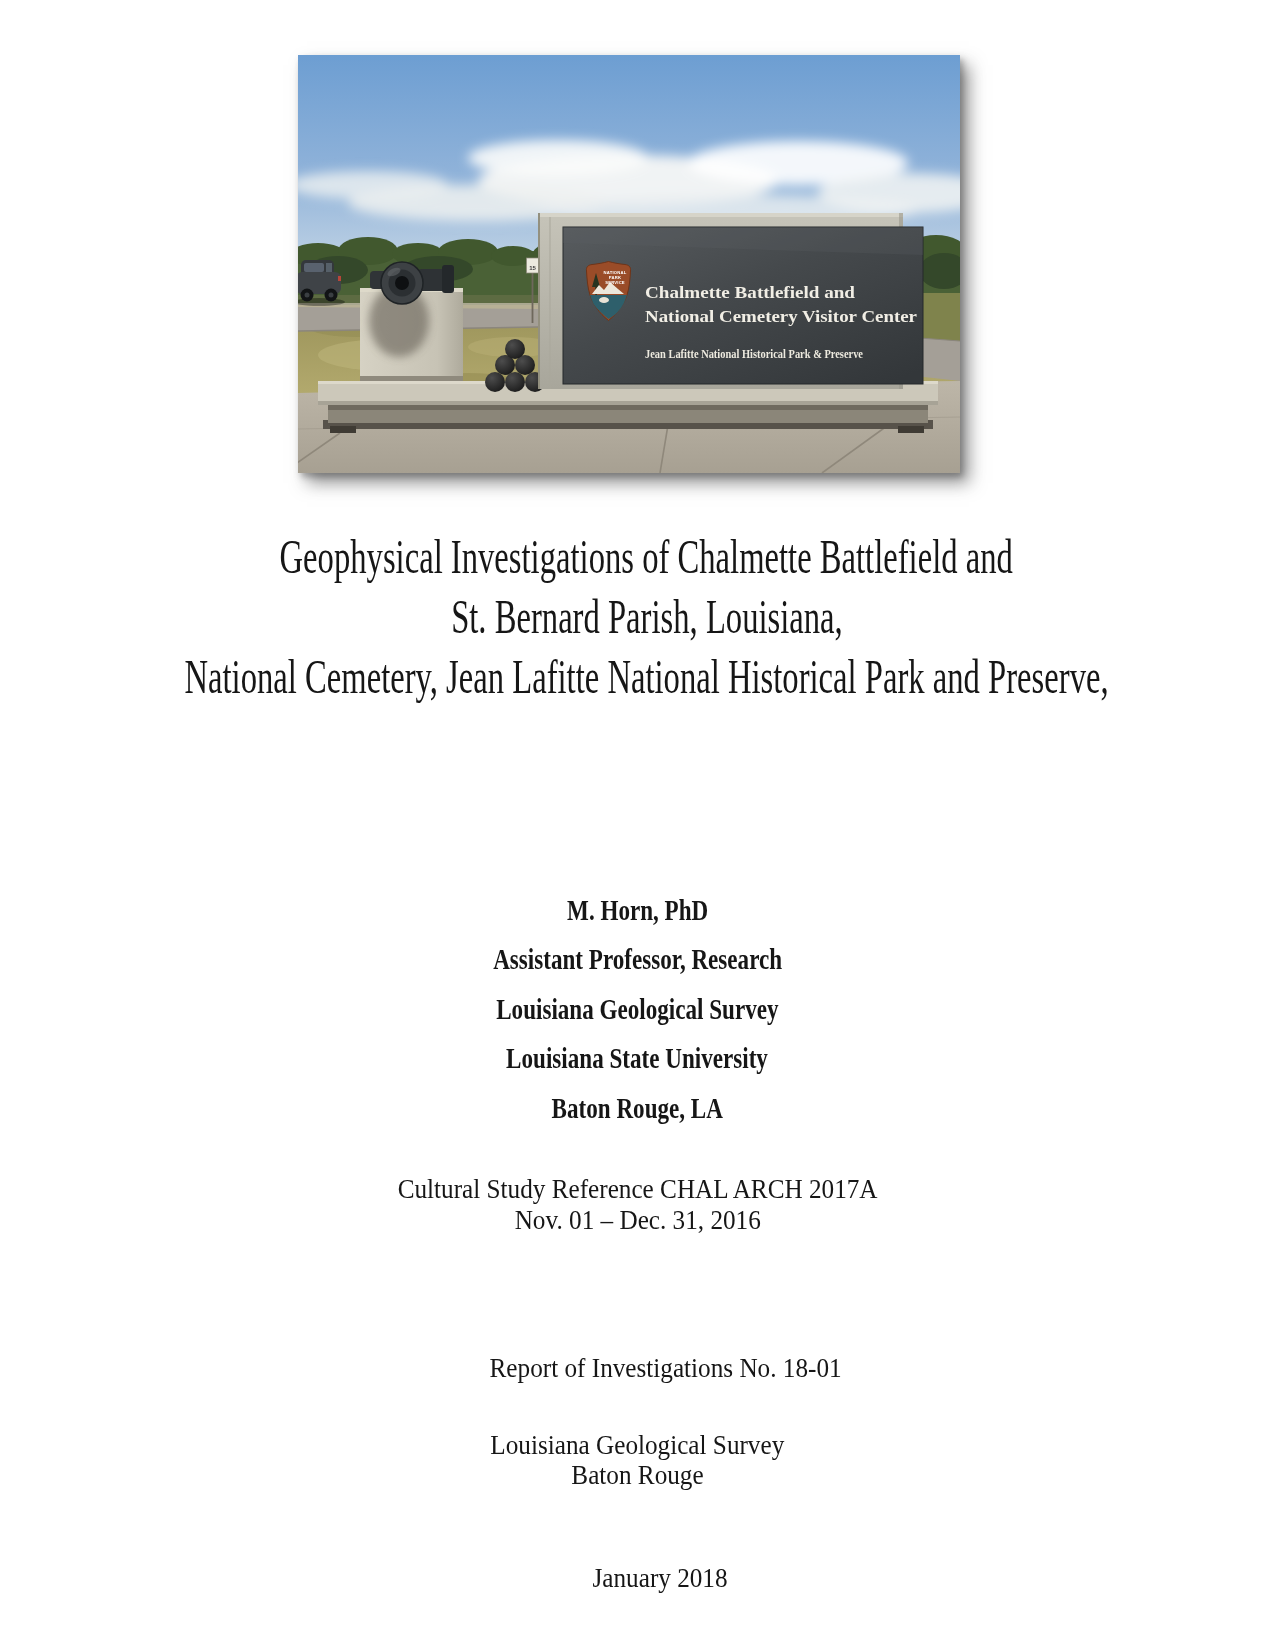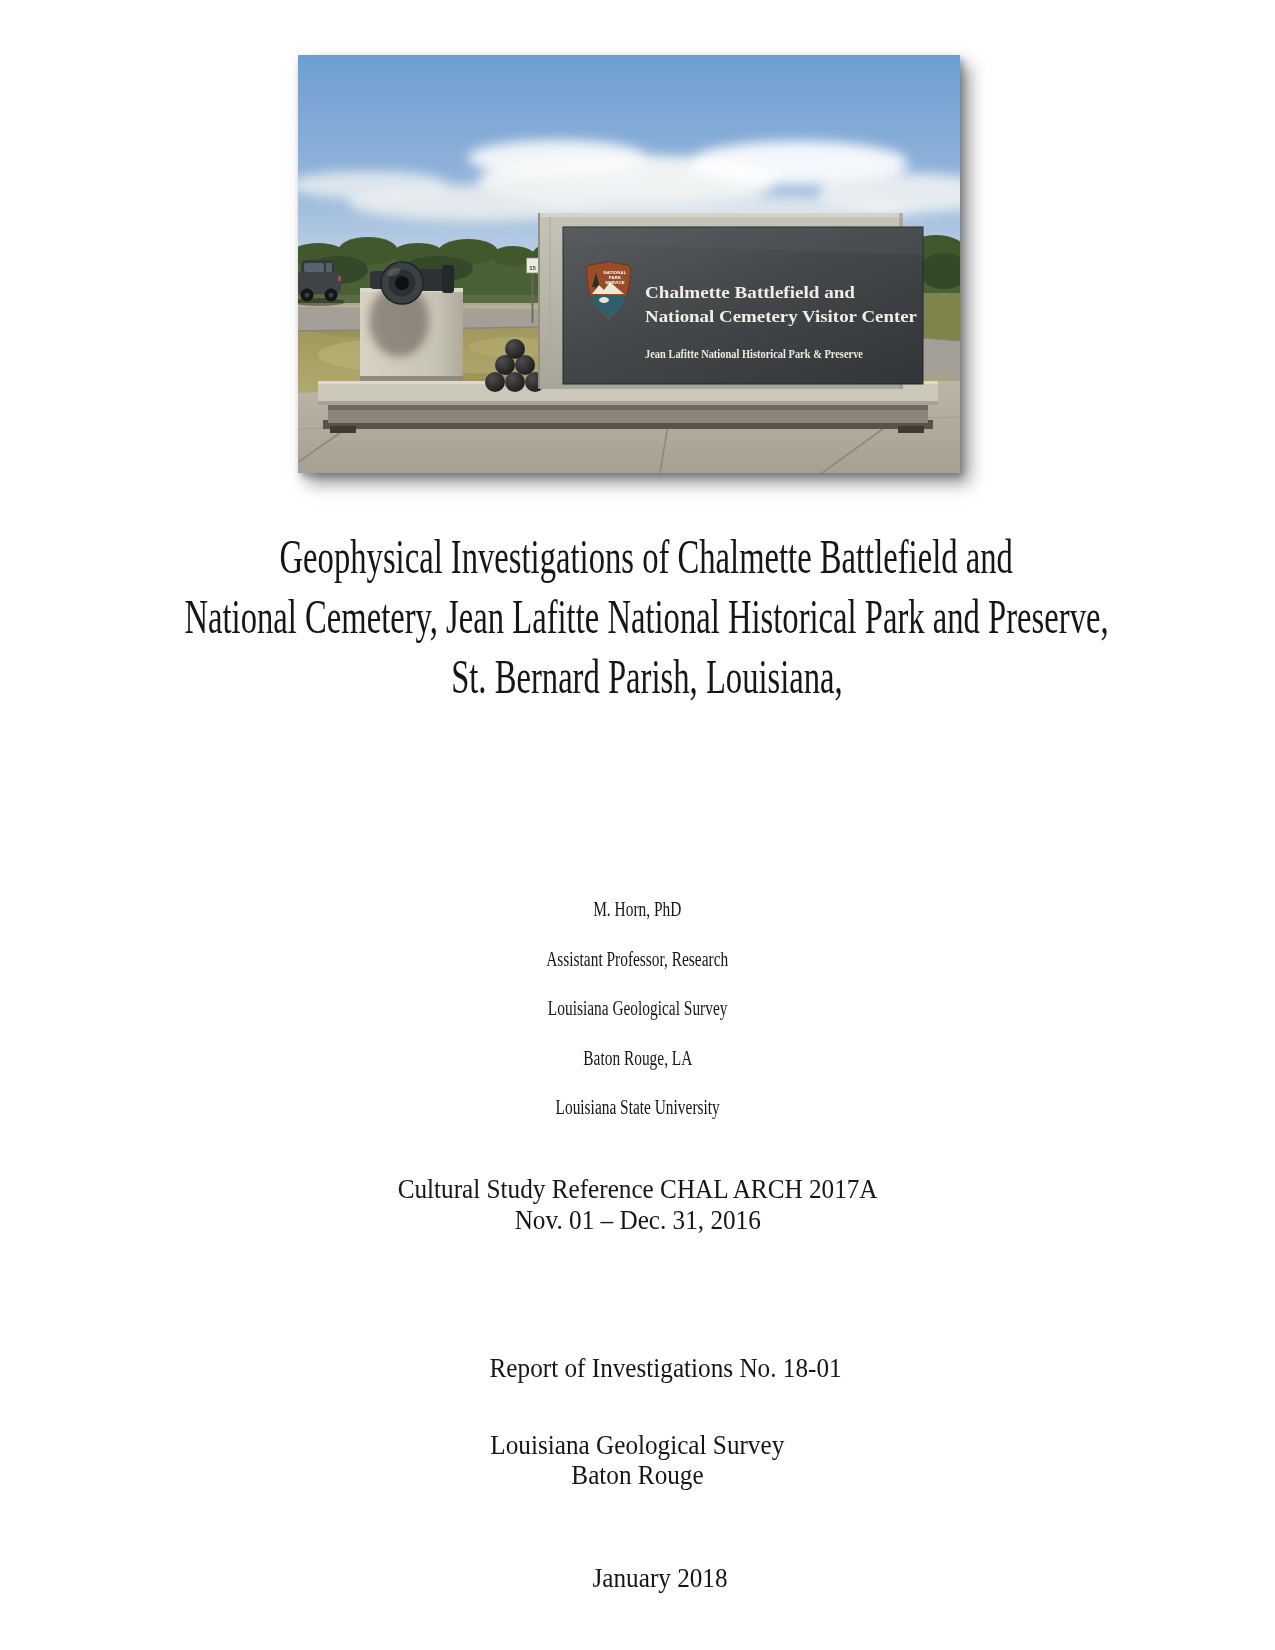--- a/index.html
+++ b/index.html
@@ -16,21 +16,21 @@
   .photo svg { display:block; }
   .text-block { position:absolute; left:0; width:100%; }
   .line-flex { display:flex; justify-content:center; align-items:center; white-space:nowrap; }
   .line-flex > span { display:inline-block; white-space:nowrap; transform-origin:center; }
 
   .title-block { top:526px; }
   .title-line { height:60px; font-size:48px;margin-left:18px; }
   .title-line > span { transform:scaleX(.68); }
 
   .author-block { top:885px; }
-  .author-line { height:49.5px; font-size:20px; }
+  .author-line { height:49.5px; font-size:30px;font-weight:bold; }
   .author-line > span { transform:scaleX(.77); }
 
   .study-block { top:1174px; }
   .study-line { height:30.5px; font-size:28px; }
   .study-line > span { transform:scaleX(.90); }
 
   .report-block { top:1353px;margin-left:28px; }
   .publisher-block { top:1430px; }
   .date-block { top:1563px;padding-left:23px; }
   .plain-line { height:30px; font-size:28px; }
@@ -228,42 +228,42 @@
       <text class="sign-big" x="347" y="267" textLength="272" lengthAdjust="spacingAndGlyphs">National Cemetery Visitor Center</text>
       <text class="sign-small" x="347" y="303" textLength="218" lengthAdjust="spacingAndGlyphs">Jean Lafitte National Historical Park &amp; Preserve</text>
     </svg>
   </div>
 
   <div class="text-block title-block">
     <div class="line-flex title-line">
         <span>Geophysical Investigations of Chalmette Battlefield and</span>
       </div>
     <div class="line-flex title-line">
+        <span>St. Bernard Parish, Louisiana,</span>
+      </div>
+    <div class="line-flex title-line">
         <span>National Cemetery, Jean Lafitte National Historical Park and Preserve,</span>
       </div>
-    <div class="line-flex title-line">
-        <span>St. Bernard Parish, Louisiana,</span>
-      </div>
   </div>
 
   <div class="text-block author-block">
     <div class="line-flex author-line">
         <span>M. Horn, PhD</span>
       </div>
     <div class="line-flex author-line">
         <span>Assistant Professor, Research</span>
       </div>
     <div class="line-flex author-line">
         <span>Louisiana Geological Survey</span>
       </div>
     <div class="line-flex author-line">
+        <span>Louisiana State University</span>
+      </div>
+    <div class="line-flex author-line">
         <span>Baton Rouge, LA</span>
-      </div>
-    <div class="line-flex author-line">
-        <span>Louisiana State University</span>
       </div>
   </div>
 
   <div class="text-block study-block">
     <div class="line-flex study-line">
         <span>Cultural Study Reference CHAL ARCH 2017A</span>
       </div>
     <div class="line-flex study-line">
         <span>Nov. 01 – Dec. 31, 2016</span>
       </div>

